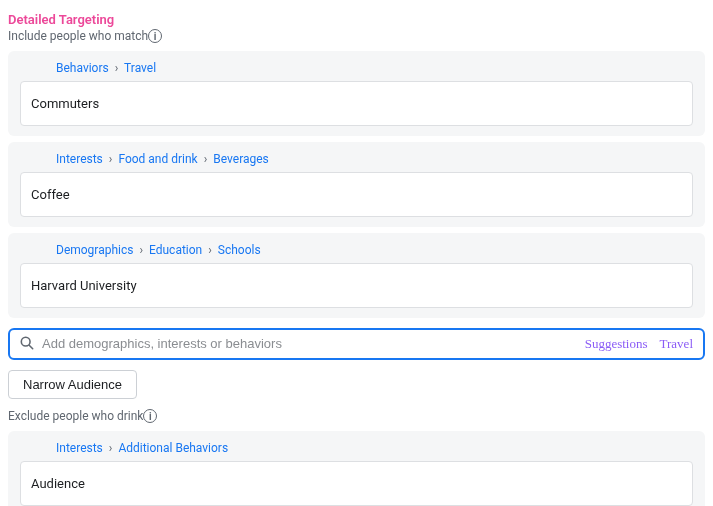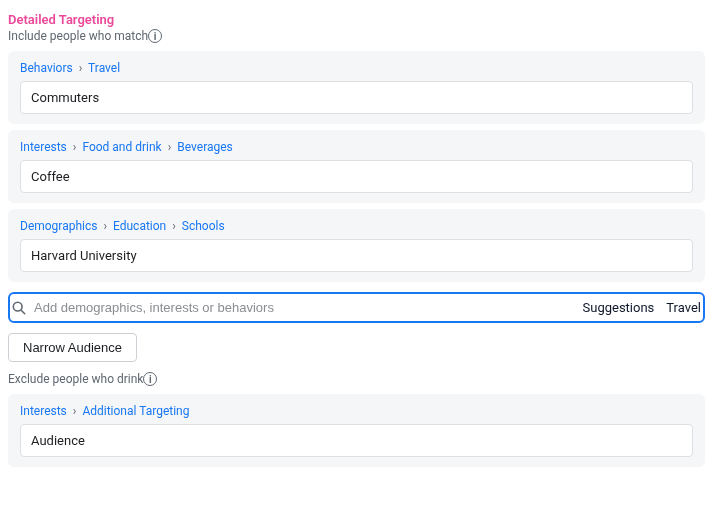--- a/index.html
+++ b/index.html
@@ -41,40 +41,41 @@
     }
     .targeting-block {
       background: #f5f6f7;
       border-radius: 6px;
       padding: 10px 12px;
       margin-bottom: 6px;
     }
     .breadcrumb {
       font-size: 12px;
       margin-bottom: 6px;
+      margin-left: 36px;
     }
     .breadcrumb a {
       color: #1877f2;
       text-decoration: none;
     }
     .breadcrumb .sep { color: #606770; margin: 0 3px; }
     .item-tag {
       background: #fff;
       border: 1px solid #dddfe2;
       border-radius: 4px;
-      padding: 8px 10px;
+      padding: 14px 10px;
       font-size: 13px;
       color: #1c1e21;
     }
     .search-bar {
       display: flex;
-      align-items: flex-end;
+      align-items: flex-start;
       border: 2px solid #1877f2;
       border-radius: 6px;
-      padding: 6px 2px;
+      padding: 6px 10px;
       background: #fff;
       margin: 10px 0 10px 0;
       gap: 8px;
     }
     .search-icon-wrap {
       color: #606770;
       flex-shrink: 0;
       display: flex;
       align-items: center;
     }
@@ -86,24 +87,25 @@
       color: #1c1e21;
       background: transparent;
     }
     .search-input::placeholder { color: #8a8d91; }
     .search-actions {
       display: flex;
       gap: 12px;
       flex-shrink: 0;
     }
     .search-action-link {
-      color: #0f172a;
+      color: #8b5cf6;
       font-size: 13px;
       cursor: pointer;
       text-decoration: none;
+      font-family: Liberation Serif, serif;
     }
     .narrow-btn {
       border: 1px solid #ccd0d5;
       background: #fff;
       border-radius: 4px;
       padding: 6px 14px;
       font-size: 13px;
       font-weight: 500;
       color: #1c1e21;
       cursor: pointer;
@@ -189,21 +191,21 @@
 <div class="exclude-section">
   <div class="section-subtitle">
     <span>Exclude people who drink</span>
     <span class="info-icon">i</span>
   </div>
 
   <div class="targeting-block">
     <div class="breadcrumb">
       <a>Interests</a>
       <span class="sep">›</span>
-      <a>Additional Targeting</a>
+      <a>Additional Behaviors</a>
     </div>
     <div class="item-tag">
       <span>Audience</span>
     </div>
   </div>
 </div>
 
 
 
 

